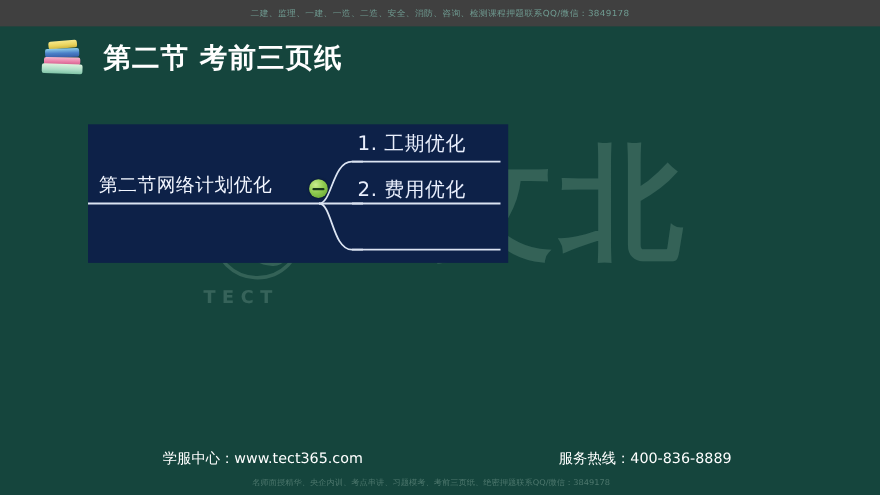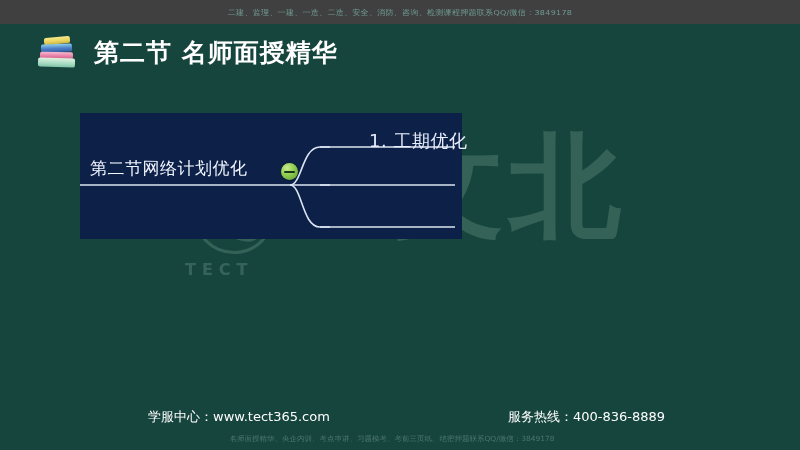--- a/index.html
+++ b/index.html
@@ -182,21 +182,21 @@
     letter-spacing: .5px;
   }
   .mm-child-label {
     position: absolute;
     left: 245px;
     font-size: 18px;
     color: #e8eefc;
     white-space: nowrap;
     letter-spacing: .5px;
   }
-  .mm-c1 { top: 16px; margin-left: 44px; }
+  .mm-c1 { top: 5px; }
   .mm-c2 { top: 47px; }
   .mm-c3 { top: 90px; }
   .mm-toggle {
     position: absolute;
     left: 281px;
     top: 163px;
     width: 17px;
     height: 17px;
     border-radius: 50%;
     background: radial-gradient(circle at 35% 30%, #c9ec8f 0%, #8ecb4f 45%, #5f9c2c 100%);
@@ -255,21 +255,21 @@
     <div class="promo-text">二建、监理、一建、一造、二造、安全、消防、咨询、检测课程押题联系QQ/微信：3849178</div>
   </div>
 
   <div class="title-row">
     <div class="books-icon">
       <div class="bk bk1"></div>
       <div class="bk bk2"></div>
       <div class="bk bk3"></div>
       <div class="bk bk4"></div>
     </div>
-    <div class="slide-title">第二节  名师面授精华</div>
+    <div class="slide-title">第二节  考前三页纸</div>
   </div>
 
   <div class="watermark">
     <div class="wm-cjk">文北</div>
     <div class="wm-globe"></div>
     <div class="wm-tect">TECT</div>
   </div>
 
   <div class="mindmap">
     <svg class="mm-svg" viewBox="0 0 382 126" preserveAspectRatio="none">
@@ -283,20 +283,21 @@
       <path d="M210,72 C222,72 222,114 240,114 L250,114" fill="none" stroke="#dbe4f2" stroke-width="1.6"></path>
 
       <line x1="240" y1="34" x2="375" y2="34" stroke="#dbe4f2" stroke-width="1.6"></line>
       <line x1="240" y1="72" x2="375" y2="72" stroke="#dbe4f2" stroke-width="1.6"></line>
       <line x1="240" y1="114" x2="375" y2="114" stroke="#dbe4f2" stroke-width="1.6"></line>
     </svg>
 
     <div class="mm-root-label">第二节网络计划优化</div>
 
     <div class="mm-child-label mm-c1">1. 工期优化</div>
+    <div class="mm-child-label mm-c2">2. 费用优化</div>
   </div>
 
   <div class="mm-toggle">
     <div class="minus"></div>
   </div>
 
   <div class="footer">
     <div class="footer-left">学服中心：www.tect365.com</div>
     <div class="footer-right">服务热线：400-836-8889</div>
   </div>

